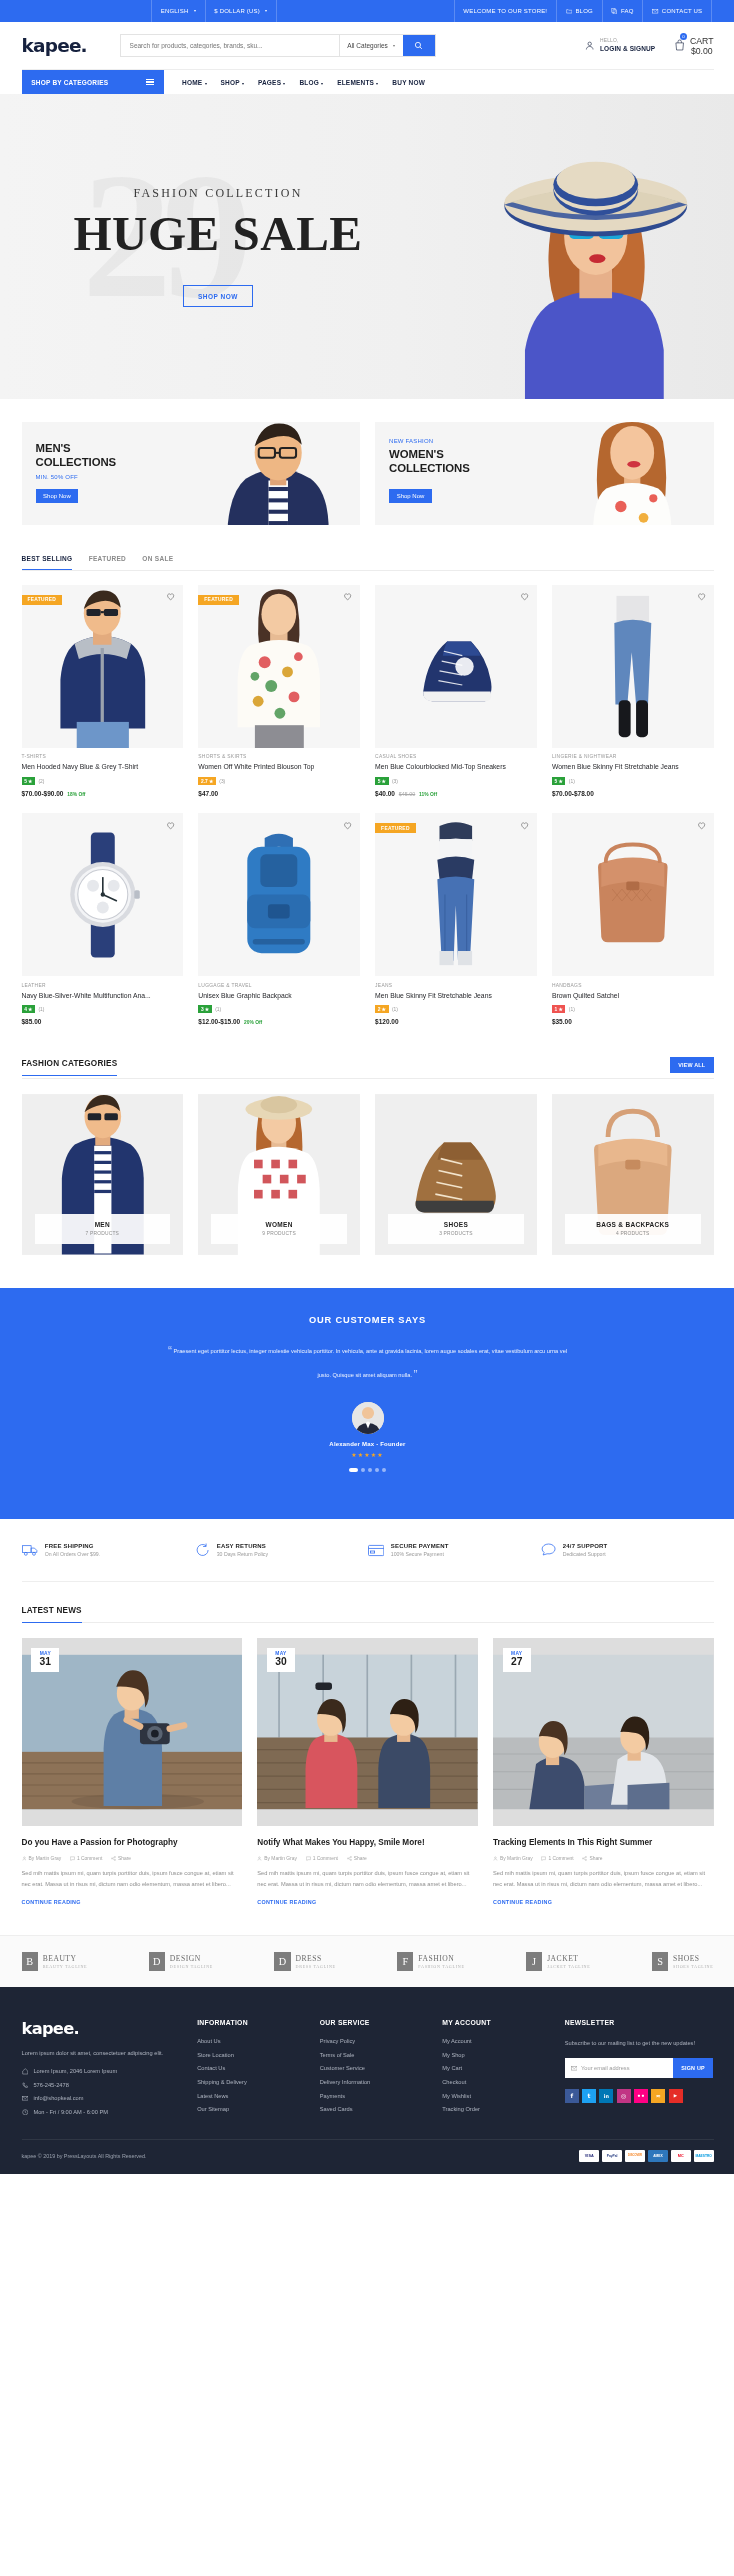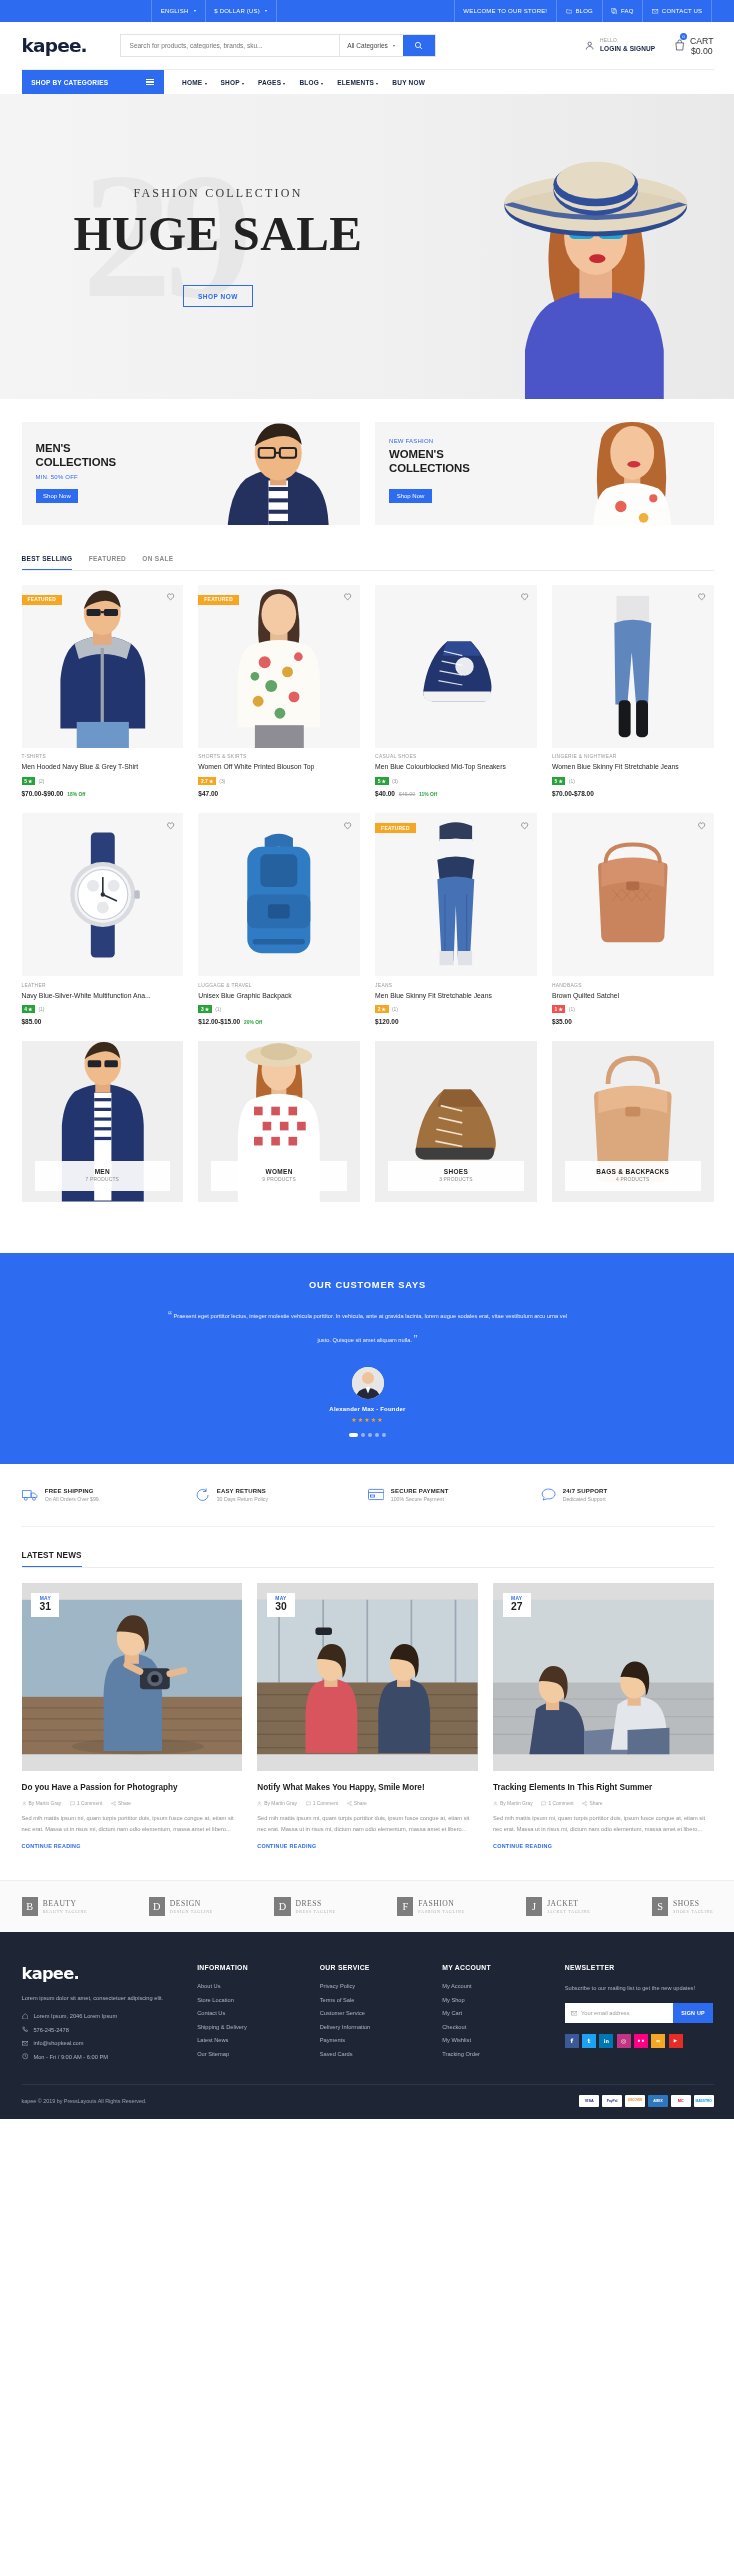--- a/index.html
+++ b/index.html
@@ -92,21 +92,21 @@
   .viewall { background:#2d6bf0; color:#fff; font-size:5.4px; font-weight:bold; letter-spacing:0.2px; padding:4.9px 8.2px; margin-bottom:4.4px; cursor:pointer;}
 
   
   .cgrid { display:grid; grid-template-columns:repeat(4,1fr); gap:15.2px; padding-top:15.2px;}
   .ccard { height:161px; background:#f0f0f0; position:relative; overflow:hidden;}
   .ccap { position:absolute; left:13px; right:13px; bottom:11px; background:rgba(255,255,255,.93); text-align:center; padding:7px 3.3px 8.2px;}
   .ccap .t { font-size:6.5px; font-weight:bold; color:#1d1d1d; letter-spacing:0.3px;}
   .ccap .c { font-size:4.9px; color:#8d8d8d; margin-top:2.7px; letter-spacing:0.2px;}
 
   
-  .testi { margin-top:51px; background:#2d6bf0; color:#fff; padding:27px 0 27px; text-align:center; position:relative; overflow:hidden;}
+  .testi { margin-top:33px; background:#2d6bf0; color:#fff; padding:27px 0 47px; text-align:center; position:relative; overflow:hidden;}
   .testi h2 { font-size:9.3px; font-weight:bold; letter-spacing:0.8px;}
   .testi .quote { width:414px; margin:14px auto 0; font-size:5.7px; line-height:2; color:rgba(255,255,255,.92); position:relative; }
   .qmark { font-size:12px; opacity:.75; vertical-align:middle;}
   .avatar { width:32px; height:32px; border-radius:50%; background:#d8d8d8; margin:15.2px auto 0; overflow:hidden; position:relative;}
   .tname { margin-top:7px; font-size:6px; font-weight:bold; letter-spacing:0.2px;}
   .tstars { margin-top:4.4px; color:#f5a623; font-size:6px; letter-spacing:1.1px;}
   .dots { margin-top:9.8px; display:flex; gap:3.3px; justify-content:center;}
   .dots i { width:3.8px;height:3.8px;border-radius:50%;background:rgba(255,255,255,.5); display:block;}
   .dots i.on { background:#fff; width:8.7px; border-radius:2.2px;}
 
@@ -603,20 +603,24 @@
       <div class="prate">
         <span class="rbox" style="background:#ef5350"><span>1</span>★</span>
         <span class="rcount">(1)</span>
       </div>
       <div class="pprice">
         <span>$35.00</span>
       </div>
     </div>
   </div>
 
+  <div class="sechead">
+    <h2>FASHION CATEGORIES</h2>
+    <div class="viewall">VIEW ALL</div>
+  </div>
 
   <div class="cgrid">
     <div class="ccard">
       <svg viewBox="0 0 300 295" width="100%" height="100%">
         <rect width="300" height="295" fill="#efefef"></rect>
         <path d="M98 92 q52 -28 104 0 q22 18 24 62 l0 142 l-152 0 l0 -142 q4 -44 24 -62z" fill="#22356e"></path>
         <path d="M134 94 h32 v200 h-32z" fill="#fff"></path>
         <g fill="#22356e">
             <rect x="134" y="104" width="32" height="6"></rect>
             <rect x="134" y="122" width="32" height="6"></rect>

